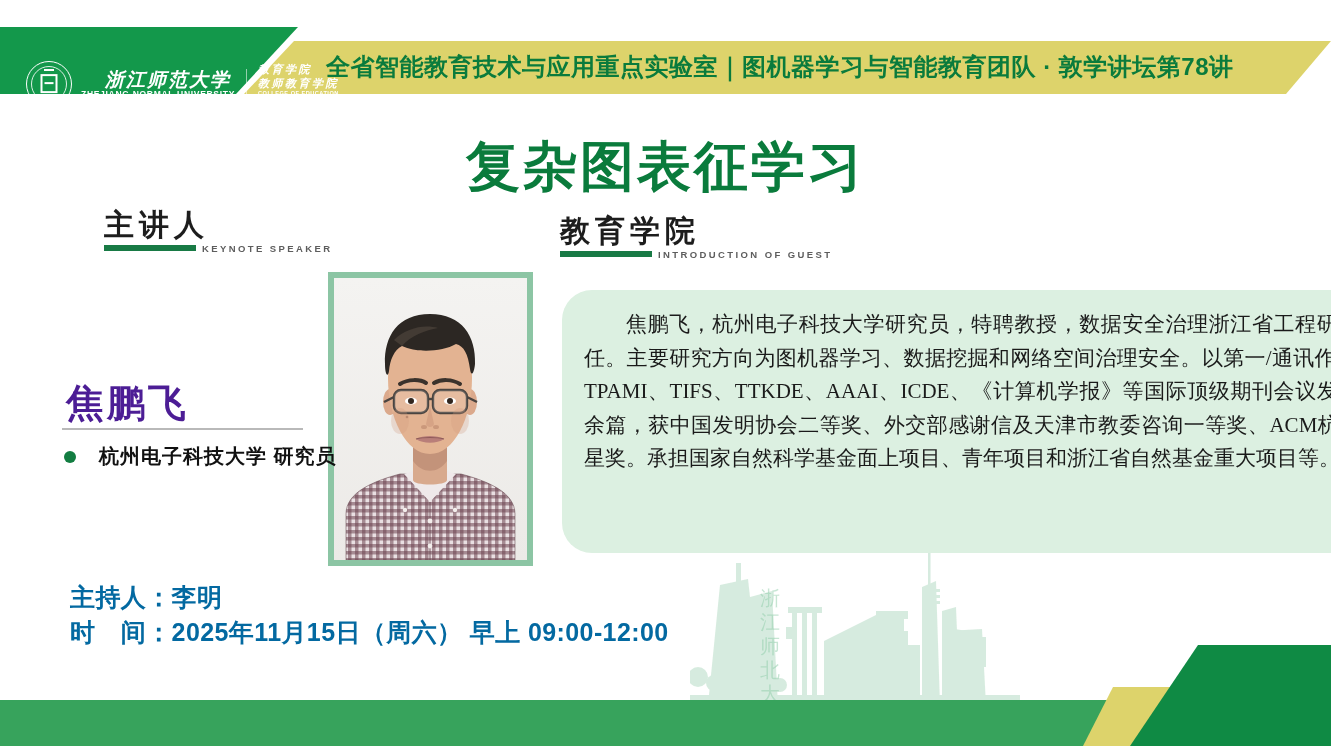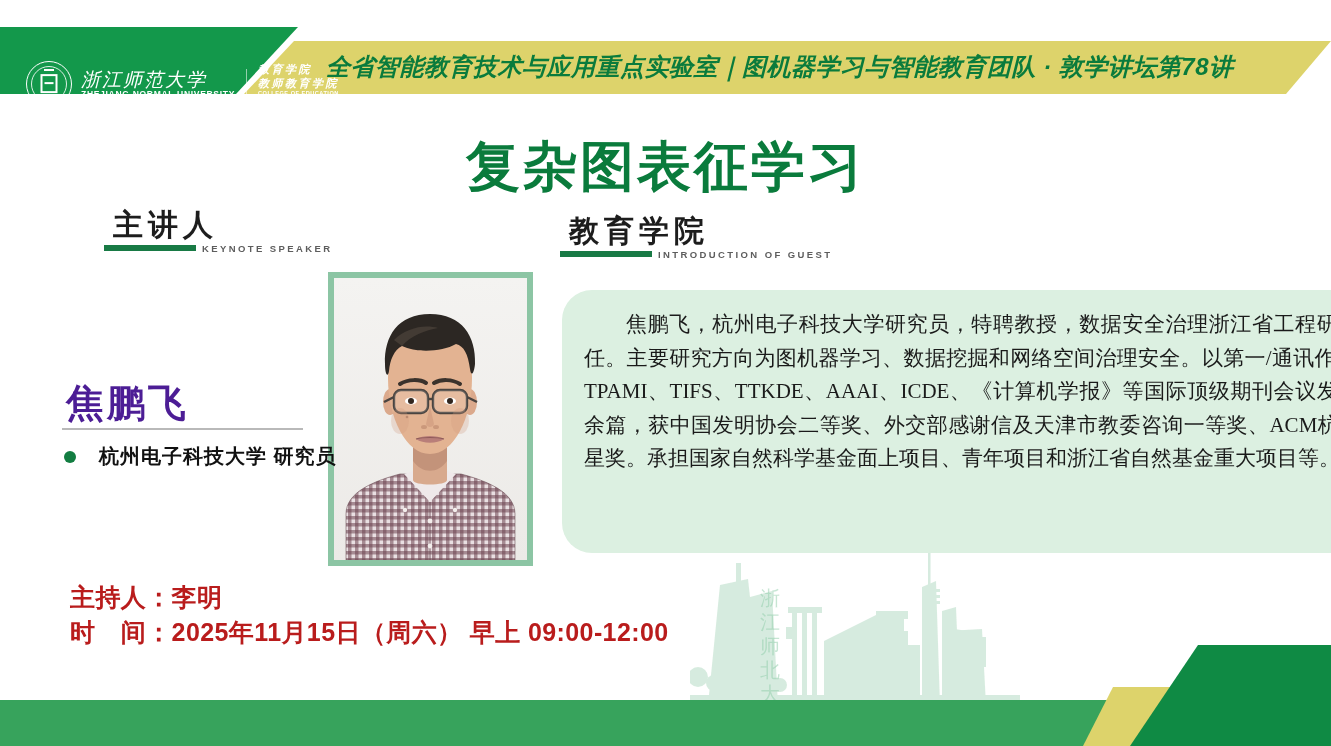--- a/index.html
+++ b/index.html
@@ -41,21 +41,20 @@
     clip-path: polygon(0 0, 298px 0, 236px 67px, 0 67px);
   }
   .hdr-yellow {
     position: absolute;
     left: 244px;
     top: 14px;
     width: 1087px;
     height: 54px;
     background: #ddd36b;
     clip-path: polygon(50px 0, 1087px 0, 1042px 53px, 0 53px);
-    font-style: italic;
   }
   .hdr-yellow-text {
     position: absolute;
     left: 82px;
     top: 10px;
     font-size: 24px;
     font-weight: bold;
     color: #0a7b3c;
     letter-spacing: 0.5px;
     white-space: nowrap;
@@ -114,26 +113,27 @@
     background: #ffffff;
   }
   .logo-text-main {
     display: flex;
     flex-direction: column;
     justify-content: center;
     gap: 1px;
   }
   .logo-cn {
     font-size: 19px;
-    font-weight: normal;
+    font-weight: bold;
     color: #ffffff;
     letter-spacing: 2px;
     line-height: 1;
     font-family: "Liberation Serif", "DejaVu Serif", serif;
     font-style: italic;
+    margin-left: 24px;
   }
   .logo-en {
     font-size: 8.5px;
     font-weight: bold;
     color: #ffffff;
     letter-spacing: 0.7px;
     line-height: 1;
   }
   .logo-divider {
     width: 1px;
@@ -182,21 +182,20 @@
   .section-head {
     position: absolute;
   }
   .sh-cn {
     font-size: 30px;
     font-weight: bold;
     color: #1d1d1d;
     letter-spacing: 5px;
     line-height: 1.05;
     font-family: "Liberation Sans", "DejaVu Sans", sans-serif;
-    margin-left: 9px;
   }
   .sh-row {
     display: flex;
     align-items: flex-end;
     gap: 6px;
     margin-top: 2px;
   }
   .sh-bar {
     width: 92px;
     height: 6px;
@@ -300,21 +299,21 @@
 
   
   #details {
     position: absolute;
     left: 70px;
     top: 580px;
   }
   .detail-line {
     font-size: 25px;
     font-weight: bold;
-    color: #b91c1c;
+    color: #0369a1;
     line-height: 35px;
     white-space: nowrap;
     letter-spacing: 0.4px;
   }
   .detail-label { display: inline; }
   .detail-value { display: inline; }
 
   
   #skyline {
     position: absolute;

